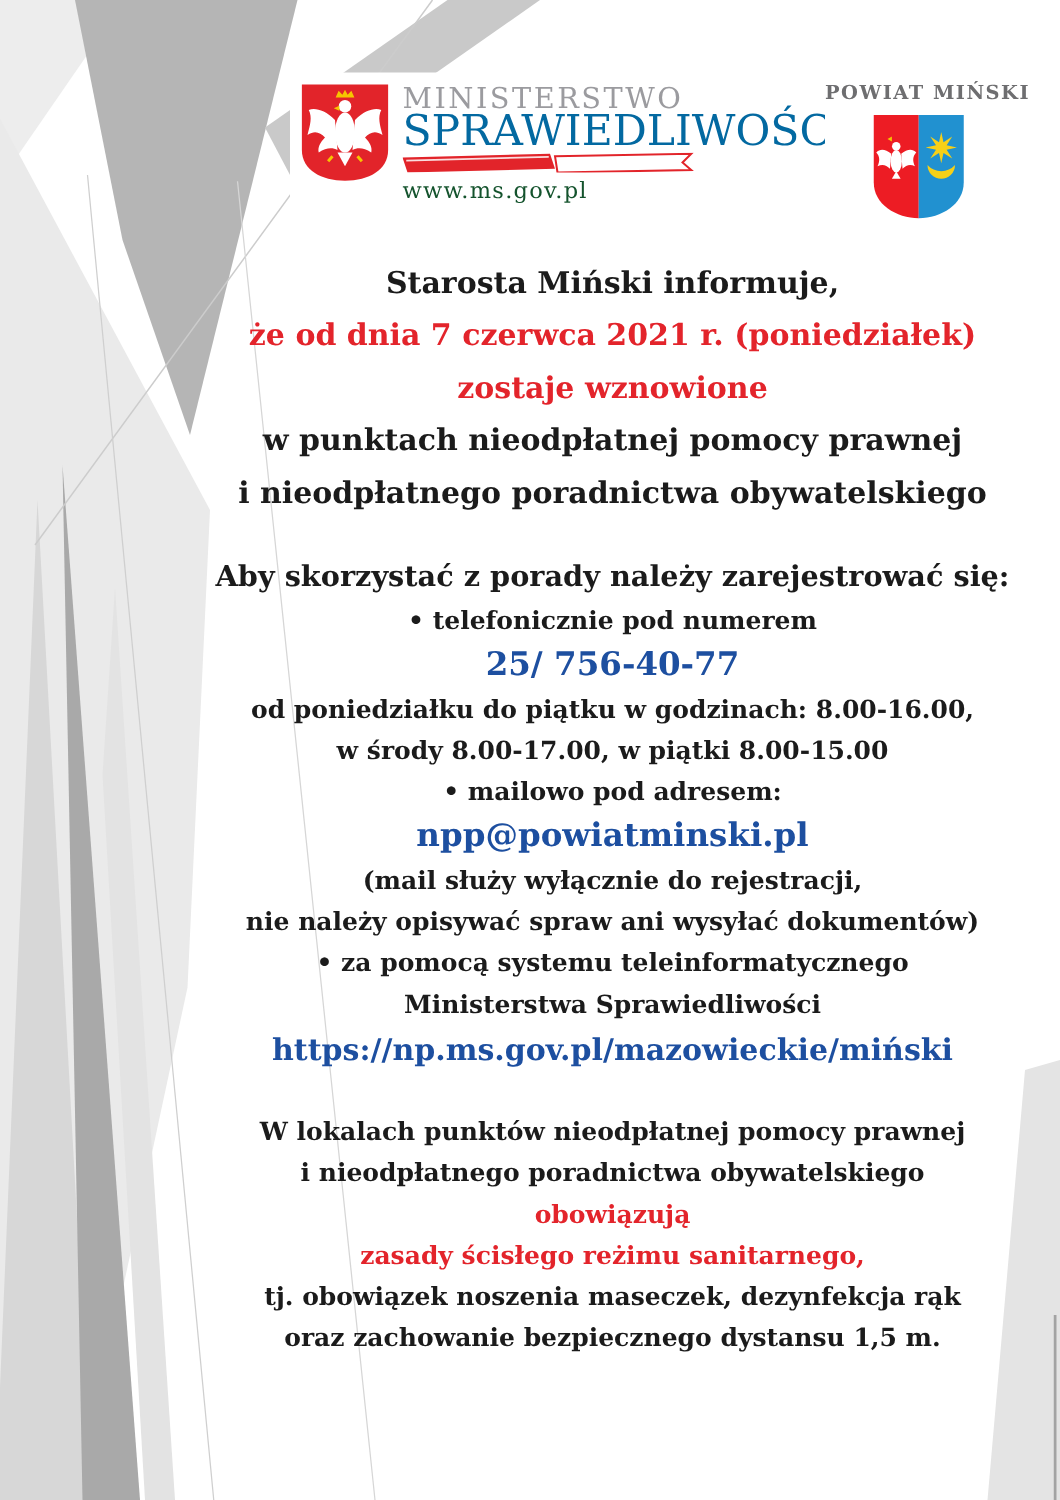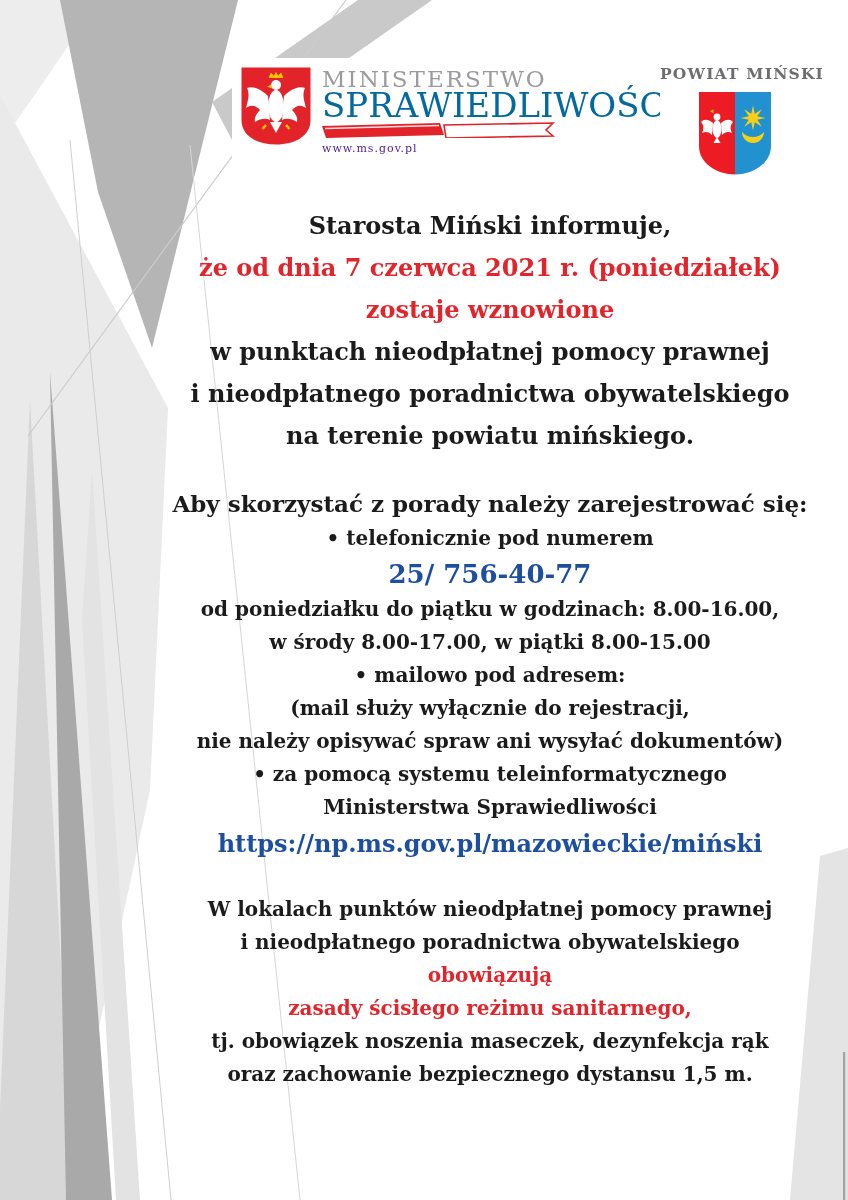--- a/index.html
+++ b/index.html
@@ -18,21 +18,21 @@
   .ministry-text { position:absolute; left:90px; top:9px; width:244px; }
   .ministry-line1 {
     font-size:23px; letter-spacing:2px; color:#9b9b9f; line-height:24px;
     white-space:nowrap;
   }
   .ministry-line2 {
     font-size:34px; letter-spacing:0px; color:#0369a1; line-height:28px;
     white-space:nowrap;
   }
   .ministry-ribbon { display:block; margin-top:3px; }
-  .ministry-site { font-size:11px; letter-spacing:1px; color:#4c1d95; margin-top:4px; }
+  .ministry-site { font-size:18px; letter-spacing:1px; color:#14532d; margin-top:4px; }
 
   .powiat-block { position:absolute; left:660px; top:36px; width:150px; text-align:center; background:#ffffff;margin-top:28px; }
   .powiat-label {
     font-size:15.5px; font-weight:bold; letter-spacing:1.2px; color:#6e6e70; white-space:nowrap;
   }
   .powiat-shield { margin-top:7px; }
 
   
   .content {
     position:absolute; left:132px; top:205px; width:716px;
@@ -113,28 +113,28 @@
     </svg>
   </div>
 
   <div class="content">
 
     <div class="ln lg">Starosta Miński informuje,</div>
     <div class="ln lg red">że od dnia 7 czerwca 2021 r. (poniedziałek)</div>
     <div class="ln lg red">zostaje wznowione</div>
     <div class="ln lg">w punktach nieodpłatnej pomocy prawnej</div>
     <div class="ln lg">i nieodpłatnego poradnictwa obywatelskiego</div>
-    <div class="ln lg">na terenie powiatu mińskiego.</div>
 
     <div class="ln h2 gap1">Aby skorzystać z porady należy zarejestrować się:</div>
     <div class="ln md">• telefonicznie pod numerem</div>
     <div class="ln accent blue">25/ 756-40-77</div>
     <div class="ln md">od poniedziałku do piątku w godzinach: 8.00-16.00,</div>
     <div class="ln md">w środy 8.00-17.00, w piątki 8.00-15.00</div>
     <div class="ln md">• mailowo pod adresem:</div>
+    <div class="ln accent blue">npp@powiatminski.pl</div>
     <div class="ln md">(mail służy wyłącznie do rejestracji,</div>
     <div class="ln md">nie należy opisywać spraw ani wysyłać dokumentów)</div>
     <div class="ln md">• za pomocą systemu teleinformatycznego</div>
     <div class="ln md">Ministerstwa Sprawiedliwości</div>
     <div class="ln url blue">https://np.ms.gov.pl/mazowieckie/miński</div>
 
     <div class="ln md gap2">W lokalach punktów nieodpłatnej pomocy prawnej</div>
     <div class="ln md">i nieodpłatnego poradnictwa obywatelskiego</div>
     <div class="ln md red">obowiązują</div>
     <div class="ln md red">zasady ścisłego reżimu sanitarnego,</div>

